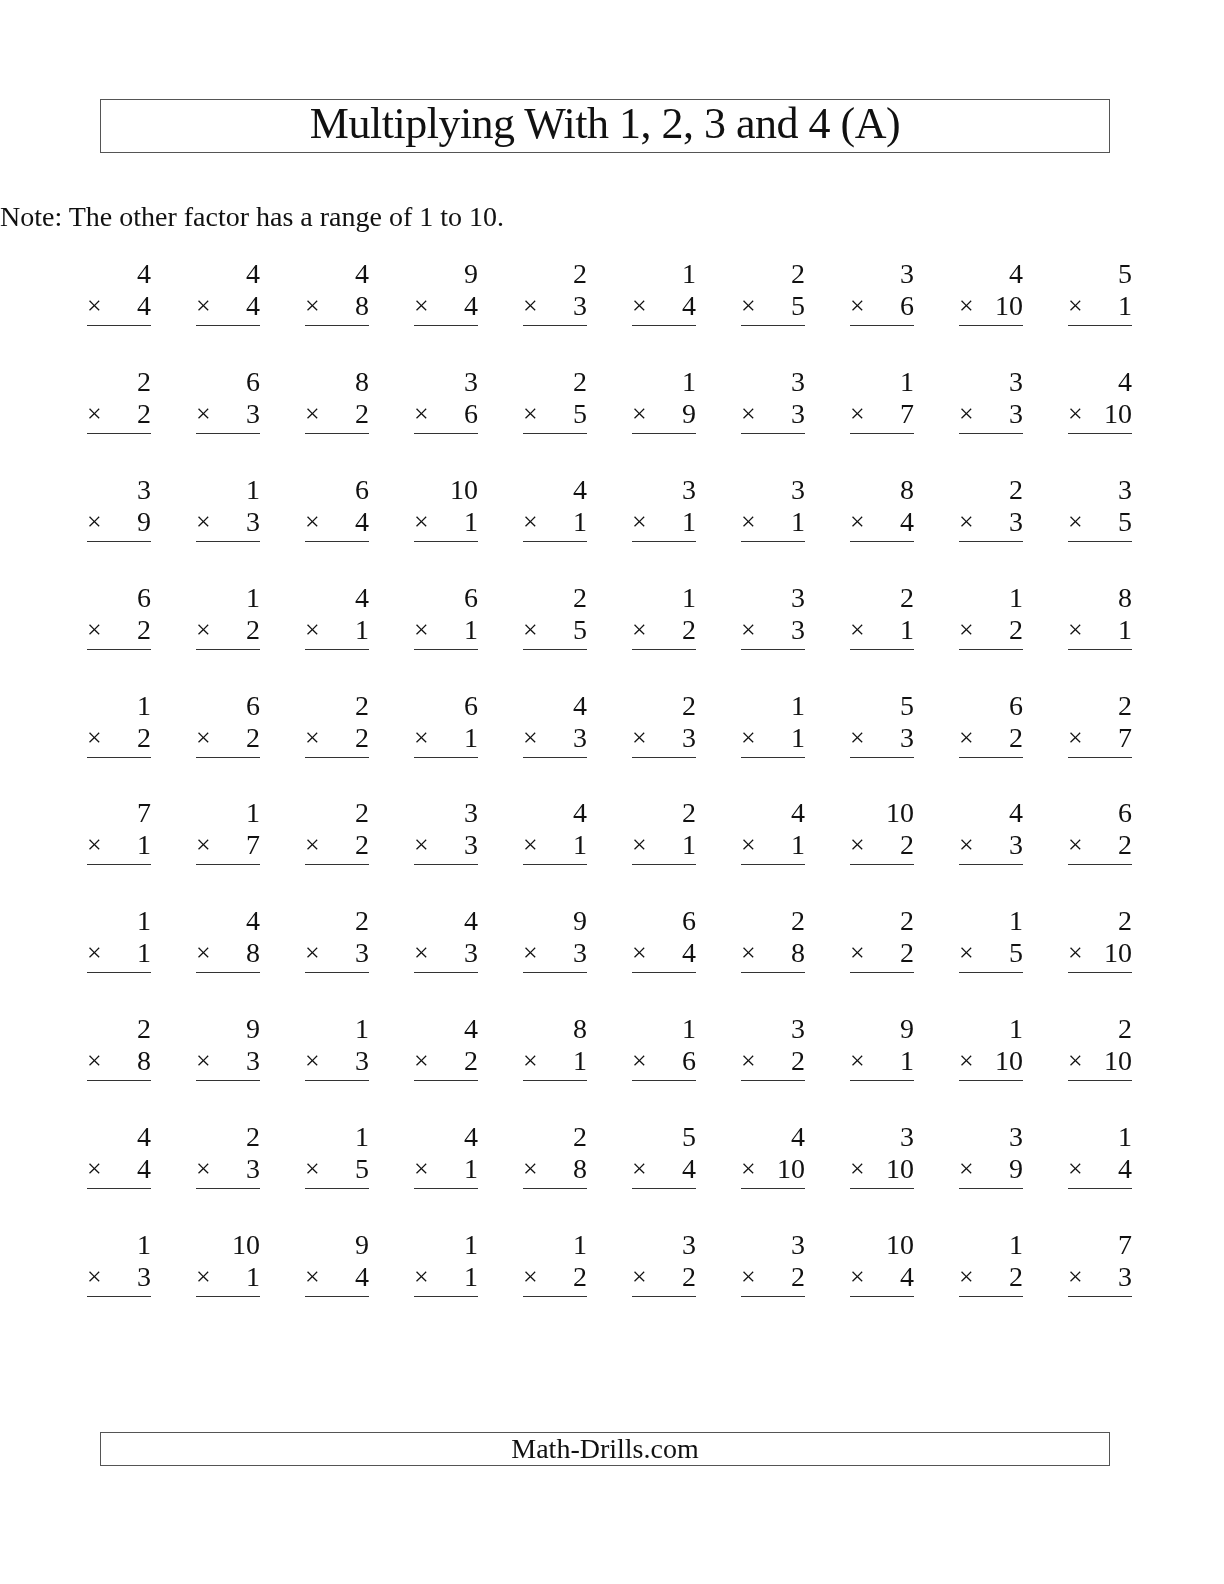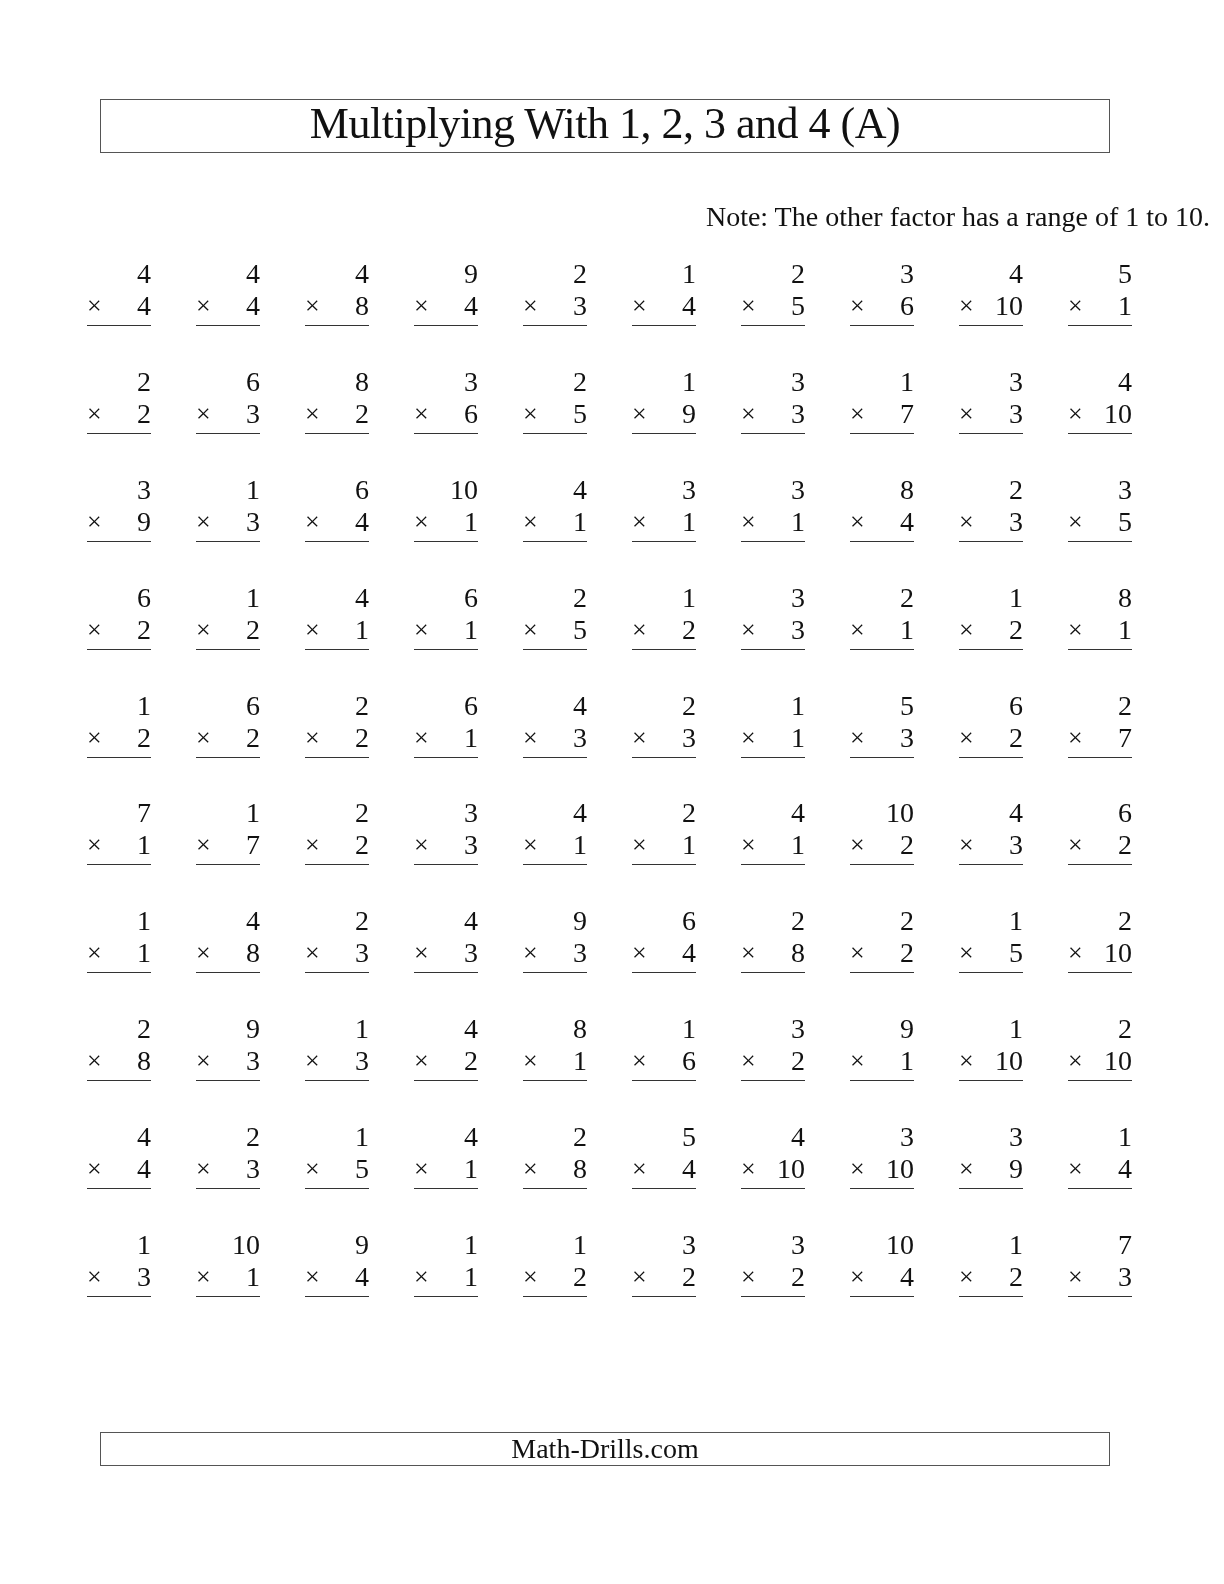--- a/index.html
+++ b/index.html
@@ -32,21 +32,21 @@
       line-height: 1;
       letter-spacing: -0.5px;
       white-space: nowrap;
       margin-top: -4px;
     }
     .note {
       position: absolute;
       left: 0;
       top: 200px;
       width: 1210px;
-      text-align: right;
+      text-align: left;
       font-size: 28px;
       line-height: 34px;
       white-space: nowrap;
     }
     .grid {
       position: absolute;
       left: 0;
       top: 0;
       width: 100%;
       height: 100%;

